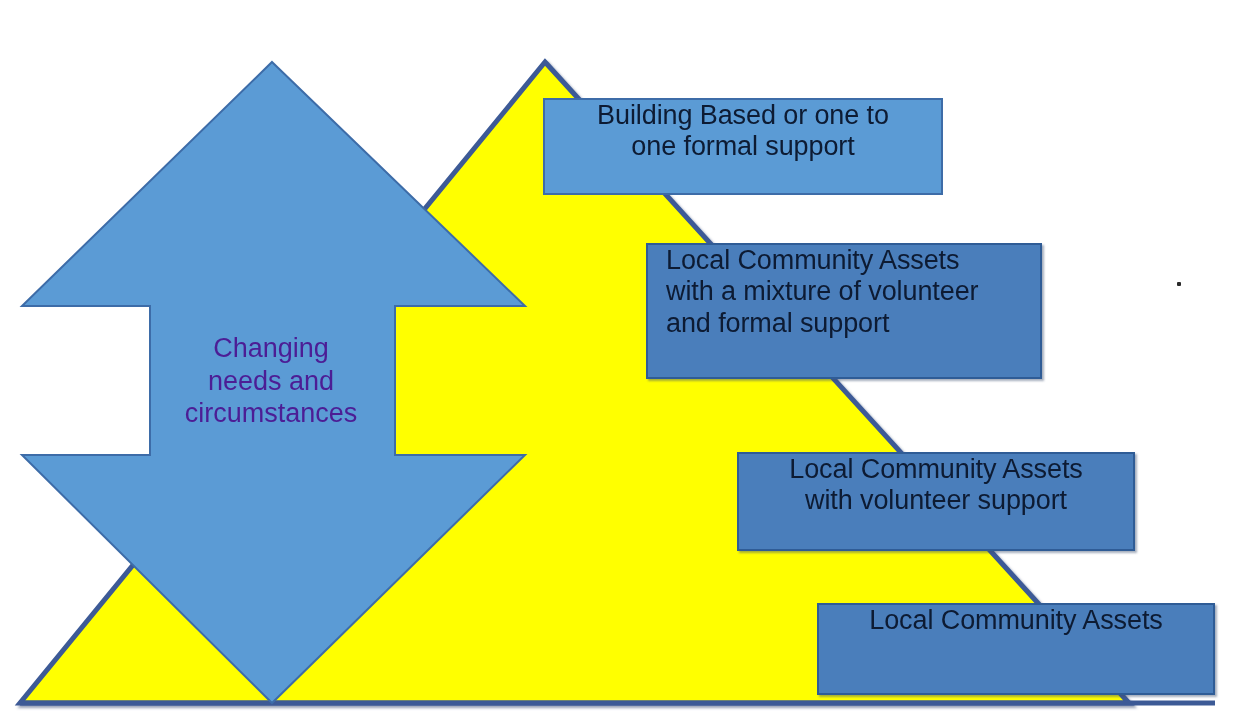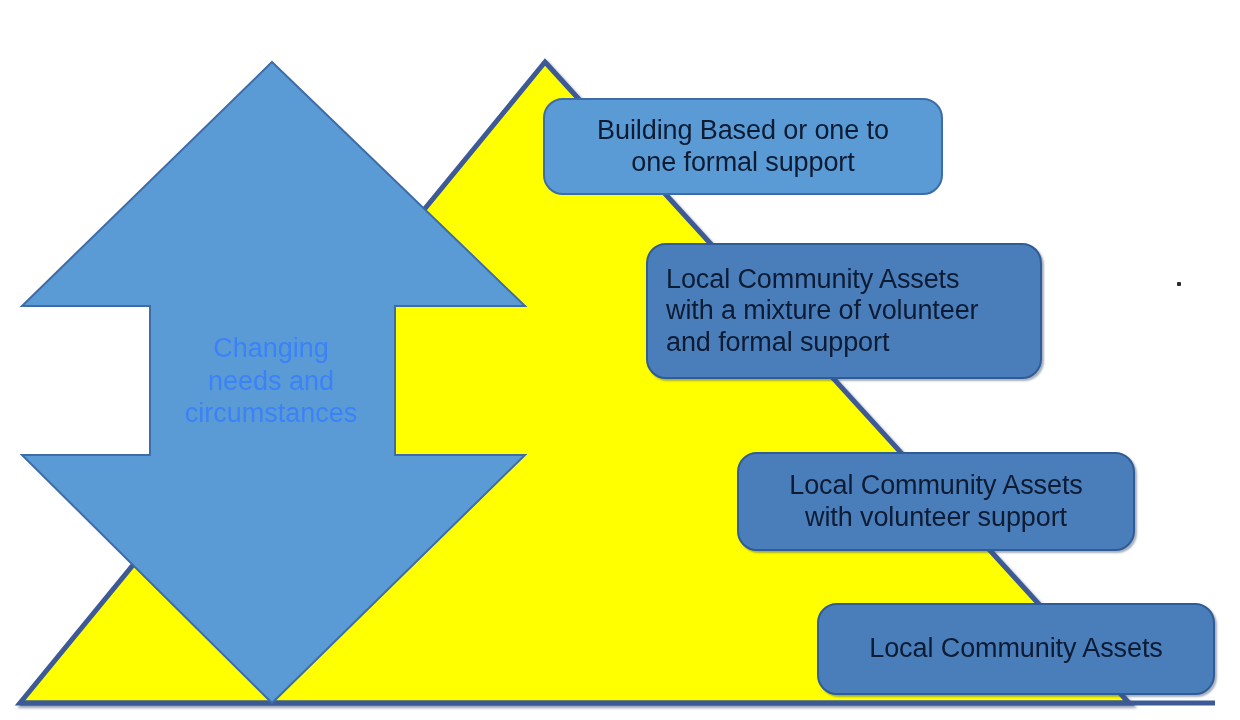--- a/index.html
+++ b/index.html
@@ -25,25 +25,24 @@
     width: 1240px;
     height: 720px;
   }
 
   
   .callout {
     position: absolute;
     box-sizing: border-box;
     display: flex;
     flex-direction: column;
-    justify-content: center;
+    justify-content: flex-start;
     color: #0d1b33;
     line-height: 1.16;
     letter-spacing: -0.1px;
-    border-radius: 20px;
   }
   .callout .txt {
     display: block;
     white-space: pre-line;
   }
 
   
   #callout-1 {
     left: 543px;
     top: 98px;
@@ -100,21 +99,21 @@
 
   
   #arrow-label {
     position: absolute;
     left: 142px;
     top: 332px;
     width: 258px;
     text-align: center;
     font-size: 27px;
     line-height: 1.21;
-    color: #3b82f6;
+    color: #4c1d95;
     white-space: pre-line;
     pointer-events: none;
   }
 
   
   #stray-dot {
     position: absolute;
     left: 1177px;
     top: 282px;
     width: 4px;

